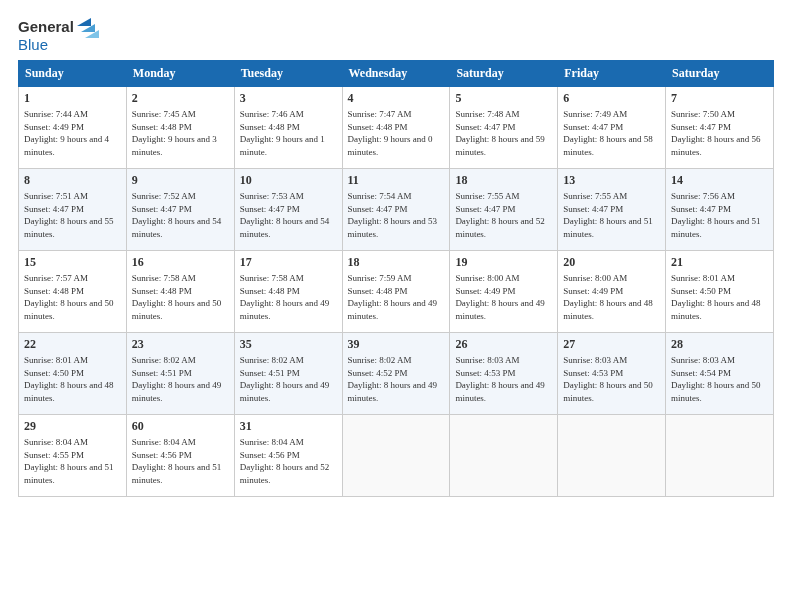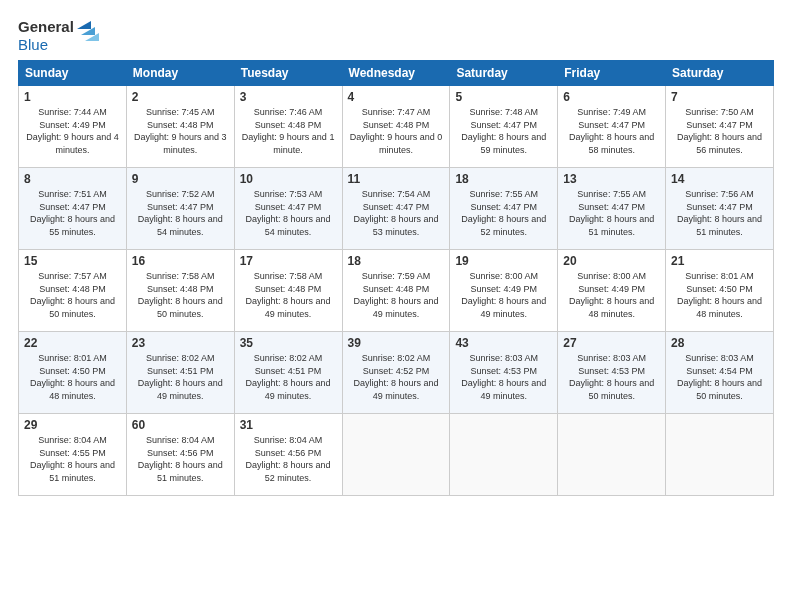--- a/index.html
+++ b/index.html
@@ -38,20 +38,21 @@
     }
     .location {
       font-size: 13px;
       color: #555;
       margin-top: 2px;
     }
     .calendar {
       width: 100%;
       border-collapse: collapse;
       table-layout: fixed;
+      font-family: Liberation Serif, serif;
     }
     .calendar th {
       background-color: #1a6ab0;
       color: #fff;
       font-size: 12px;
       font-weight: bold;
       text-align: left;
       padding: 5px 6px;
       border: 1px solid #1a6ab0;
     }
@@ -71,34 +72,33 @@
     .day-num {
       font-size: 12px;
       font-weight: bold;
       display: block;
       margin-bottom: 2px;
     }
     .day-info {
       font-size: 9px;
       line-height: 1.4;
       color: #333;
-      text-align: center;
     }
     .empty-cell {
       background: #f9f9f9 !important;
     }
   </style>
 </head>
 <body>
 
 <div class="page">
   <div class="header">
     <div class="logo">
   <div style="display:flex;flex-direction:column;align-items:flex-start;line-height:1.2">
-    <div style="display:flex;align-items:center;gap:3px">
+    <div style="display:flex;gap:3px">
       <div style="display:flex;flex-direction:column;align-items:flex-start">
         <span style="font-size:15px;font-weight:bold;color:#333;">General</span>
         <span style="font-size:15px;font-weight:normal;color:#1a6ab0;">Blue</span>
       </div>
       <svg width="22" height="30" viewBox="0 0 22 30">
         <polygon points="0,8 14,0 14,8" fill="#1a6ab0"></polygon>
         <polygon points="4,14 18,6 18,14" fill="#4a9fd4"></polygon>
         <polygon points="8,20 22,12 22,20" fill="#7fc4e8"></polygon>
       </svg>
     </div>
@@ -224,21 +224,21 @@
           </td>
           <td>
             <span class="day-num">35</span>
             <div class="day-info">Sunrise: 8:02 AM<br>Sunset: 4:51 PM<br>Daylight: 8 hours and 49 minutes.</div>
           </td>
           <td>
             <span class="day-num">39</span>
             <div class="day-info">Sunrise: 8:02 AM<br>Sunset: 4:52 PM<br>Daylight: 8 hours and 49 minutes.</div>
           </td>
           <td>
-            <span class="day-num">43</span>
+            <span class="day-num">26</span>
             <div class="day-info">Sunrise: 8:03 AM<br>Sunset: 4:53 PM<br>Daylight: 8 hours and 49 minutes.</div>
           </td>
           <td>
             <span class="day-num">27</span>
             <div class="day-info">Sunrise: 8:03 AM<br>Sunset: 4:53 PM<br>Daylight: 8 hours and 50 minutes.</div>
           </td>
           <td>
             <span class="day-num">28</span>
             <div class="day-info">Sunrise: 8:03 AM<br>Sunset: 4:54 PM<br>Daylight: 8 hours and 50 minutes.</div>
           </td>

